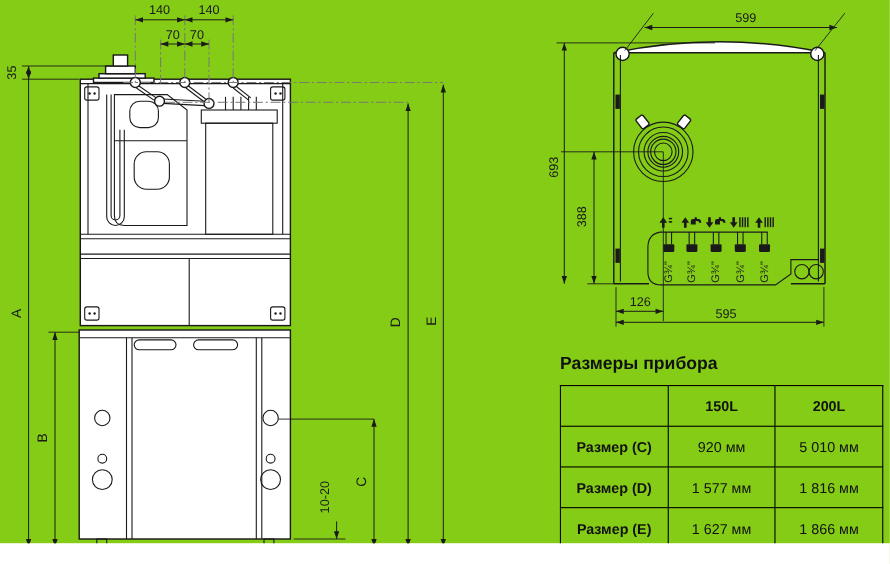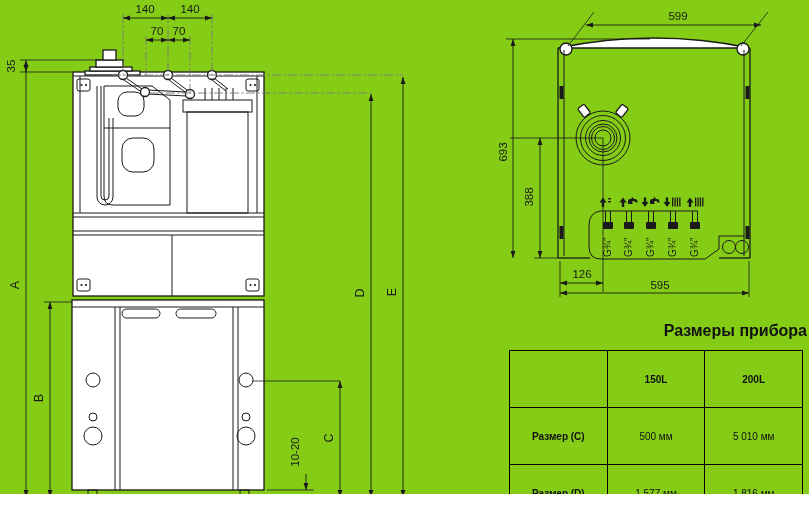--- a/index.html
+++ b/index.html
@@ -10,23 +10,23 @@
   .dimtxt{font-size:11.5px;}
   .dimletter{font-size:12.5px;}
   .thread{font-size:10px;}
   .outline{fill:#fff;stroke:#1a1a1a;stroke-width:1.3;}
   .thin{fill:none;stroke:#1a1a1a;stroke-width:1;}
   .dim{fill:none;stroke:#1a1a1a;stroke-width:0.9;}
   .ext{fill:none;stroke:#1a1a1a;stroke-width:0.8;}
   .cl{fill:none;stroke:#777;stroke-width:0.9;stroke-dasharray:9 2.5 2 2.5;}
   .dark{fill:#1a1a1a;stroke:none;}
   #table-block{position:absolute;left:509px;top:322px;width:298px;}
-  #table-block h3{margin:0 0 10px 0;font-size:16px;font-weight:bold;text-align:right;}
+  #table-block h3{margin:0 0 10px 0;font-size:16px;font-weight:bold;}
   table{border-collapse:collapse;width:294px;table-layout:fixed;}
-  th,td{border:1px solid #000;height:24px;text-align:center;font-size:10px;padding:16px 4px;}
+  th,td{border:1px solid #000;height:24px;text-align:center;font-size:13px;padding:6px 4px;}
   thead th{font-weight:bold;}
   tbody th{font-weight:bold;}
   td{font-weight:normal;}
 </style>
 </head>
 <body>
 
 <div id="page">
 
 <svg style="left:0" width="460" height="513" viewBox="0 0 460 513">
@@ -343,25 +343,30 @@
     <thead>
       <tr>
         <th></th>
         <th>150L</th>
         <th>200L</th>
       </tr>
     </thead>
     <tbody>
       <tr>
         <th>Размер (C)</th>
-        <td>500 мм</td>
+        <td>920 мм</td>
         <td>5 010 мм</td>
       </tr>
       <tr>
         <th>Размер (D)</th>
         <td>1 577 мм</td>
         <td>1 816 мм</td>
       </tr>
+      <tr>
+        <th>Размер (E)</th>
+        <td>1 627 мм</td>
+        <td>1 866 мм</td>
+      </tr>
     </tbody>
   </table>
 </div>
 
 </div>
 
 </body></html>

